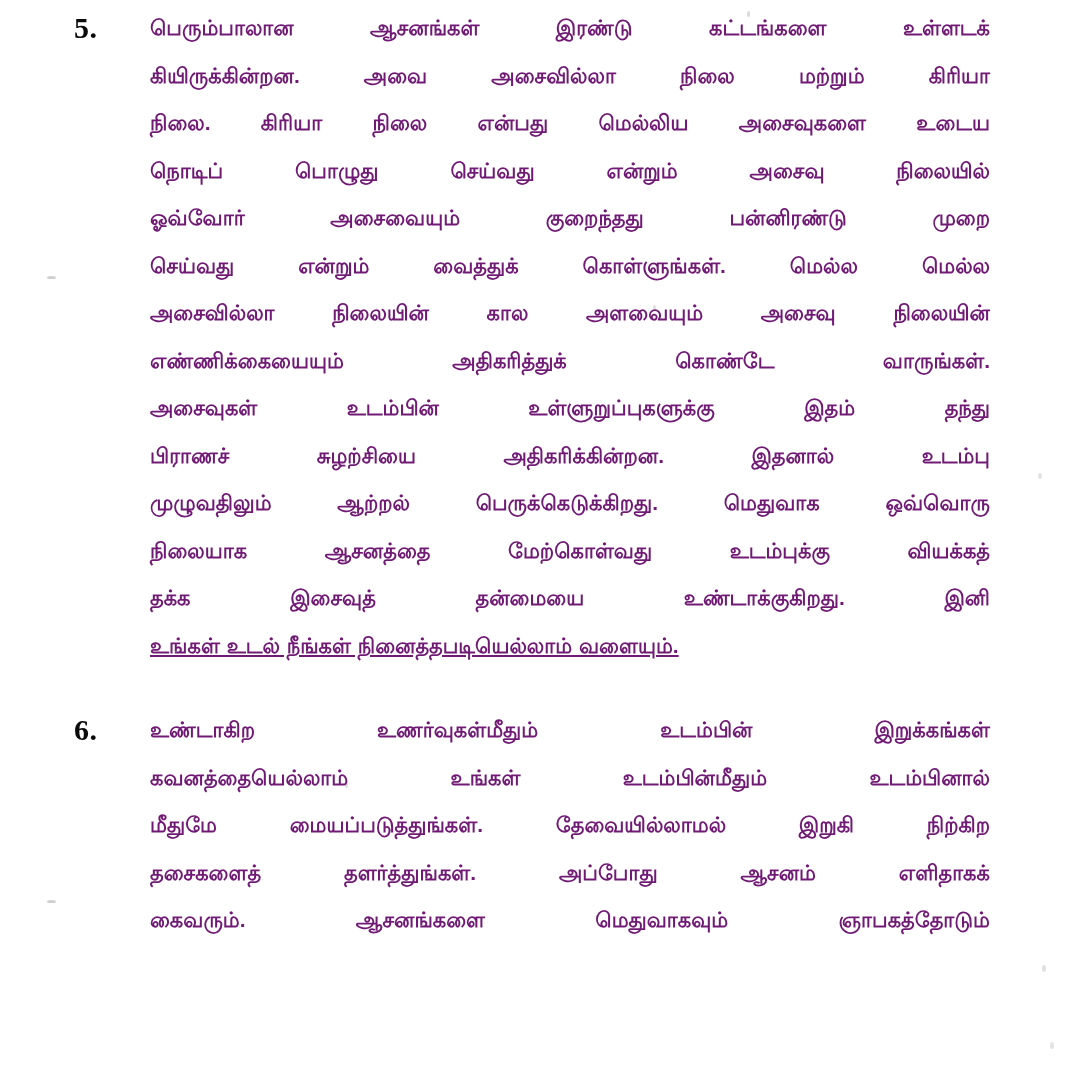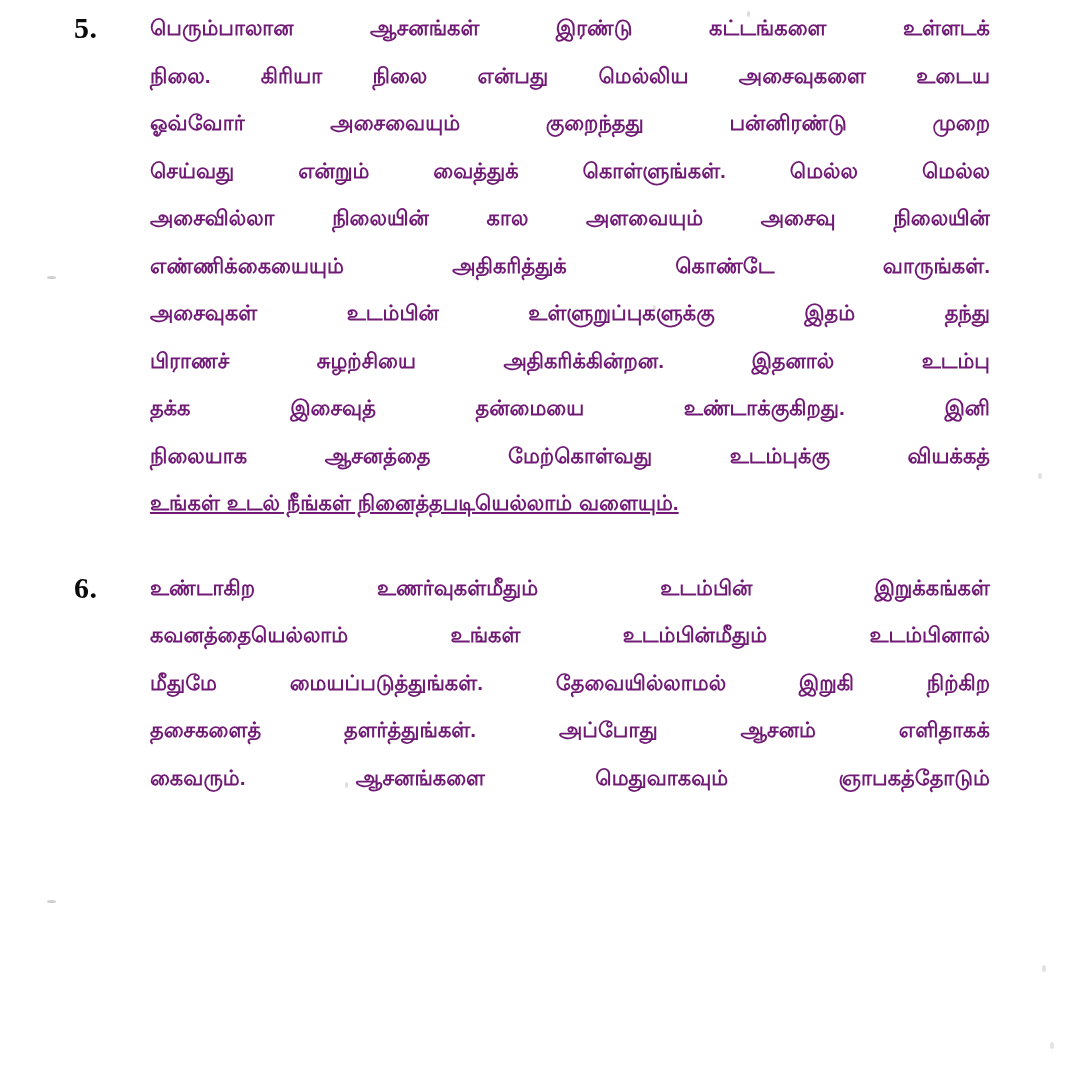--- a/index.html
+++ b/index.html
@@ -102,29 +102,32 @@
   <span class="speck s6"></span>
   <span class="speck s7"></span>
   <span class="speck s8"></span>
 
   <div class="doc-body">
 
     <div class="para" id="para-1">
       <div class="para-marker">5.</div>
       <div class="para-text">
         <span class="line">பெரும்பாலான ஆசனங்கள் இரண்டு கட்டங்களை உள்ளடக்</span>
+        <span class="line">கியிருக்கின்றன. அவை அசைவில்லா நிலை மற்றும் கிரியா</span>
         <span class="line">நிலை. கிரியா நிலை என்பது மெல்லிய அசைவுகளை உடைய</span>
+        <span class="line">நொடிப் பொழுது செய்வது என்றும் அசைவு நிலையில்</span>
         <span class="line">ஓவ்வோர் அசைவையும் குறைந்தது பன்னிரண்டு முறை</span>
         <span class="line">செய்வது என்றும் வைத்துக் கொள்ளுங்கள். மெல்ல மெல்ல</span>
         <span class="line">அசைவில்லா நிலையின் கால அளவையும் அசைவு நிலையின்</span>
         <span class="line">எண்ணிக்கையையும் அதிகரித்துக் கொண்டே வாருங்கள்.</span>
         <span class="line">அசைவுகள் உடம்பின் உள்ளுறுப்புகளுக்கு இதம் தந்து</span>
         <span class="line">பிராணச் சுழற்சியை அதிகரிக்கின்றன. இதனால் உடம்பு</span>
+        <span class="line">முழுவதிலும் ஆற்றல் பெருக்கெடுக்கிறது. மெதுவாக ஒவ்வொரு</span>
+        <span class="line">நிலையாக ஆசனத்தை மேற்கொள்வது உடம்புக்கு வியக்கத்</span>
         <span class="line">தக்க இசைவுத் தன்மையை உண்டாக்குகிறது. இனி</span>
-        <span class="line">நிலையாக ஆசனத்தை மேற்கொள்வது உடம்புக்கு வியக்கத்</span>
         <span class="line last">உங்கள் உடல் நீங்கள் நினைத்தபடியெல்லாம் வளையும்.</span>
       </div>
     </div>
 
     <div class="para" id="para-2">
       <div class="para-marker">6.</div>
       <div class="para-text">
         <span class="line">உண்டாகிற உணர்வுகள்மீதும் உடம்பின் இறுக்கங்கள்</span>
         <span class="line">கவனத்தையெல்லாம் உங்கள் உடம்பின்மீதும் உடம்பினால்</span>
         <span class="line">மீதுமே மையப்படுத்துங்கள். தேவையில்லாமல் இறுகி நிற்கிற</span>

